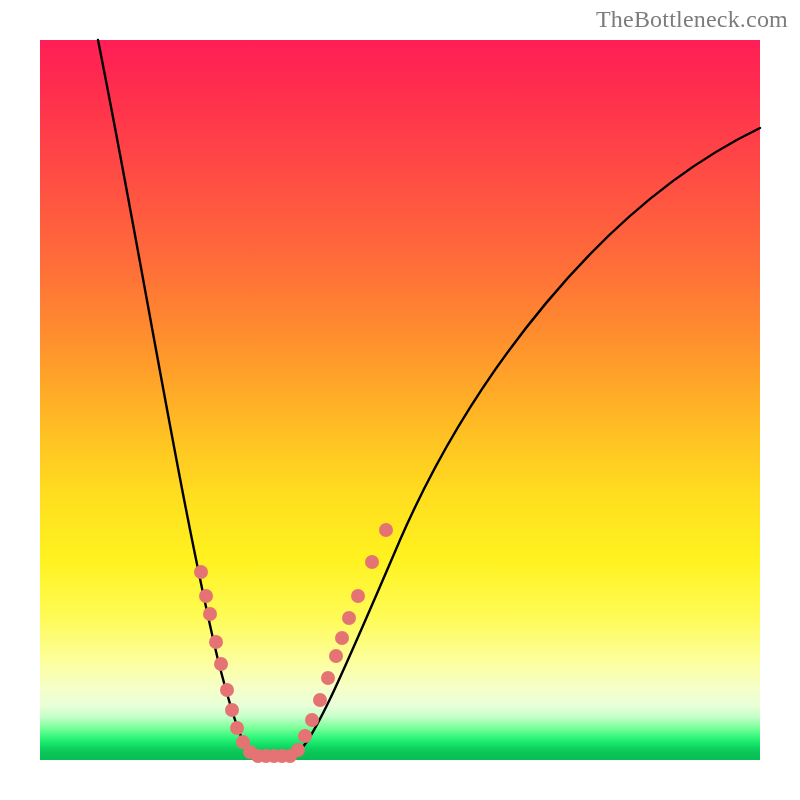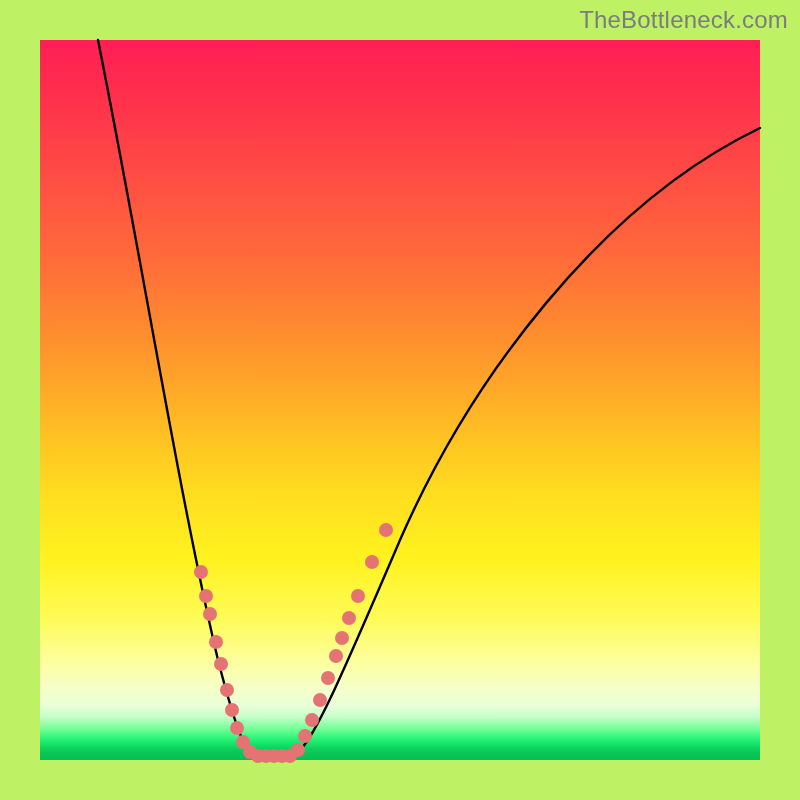--- a/index.html
+++ b/index.html
@@ -8,21 +8,22 @@
     width: 800px;
     height: 800px;
     overflow: hidden;
     background: #000;
     font-family: Arial, Helvetica, sans-serif;
   }
   .frame {
     position: relative;
     width: 800px;
     height: 800px;
-    background: #bef264;
+    background: #ffffff;
+    font-family: Liberation Serif, serif;
   }
   .plot-bg {
     position: absolute;
     left: 40px;
     top: 40px;
     width: 720px;
     height: 720px;
     
     background: linear-gradient(
       to bottom,

